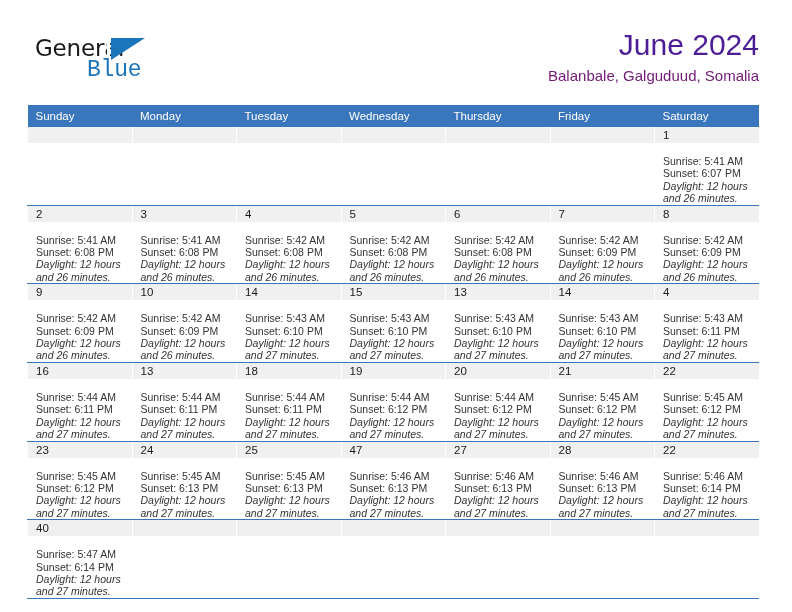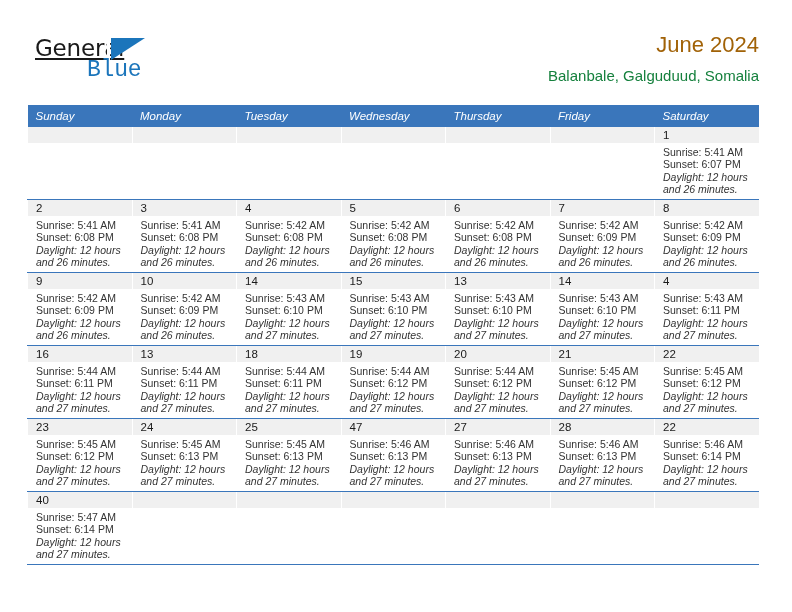--- a/index.html
+++ b/index.html
@@ -38,21 +38,20 @@
   }
   .logo-general {
     position: absolute;
     left: 0;
     top: 0;
     font-size: 23px;
     color: #1a1a1a;
     letter-spacing: -0.2px;
     line-height: 26px;
     font-family: "DejaVu Sans", sans-serif;
-    text-decoration: underline;
   }
   .logo-blue {
     position: absolute;
     left: 52px;
     top: 22px;
     font-size: 23px;
     color: #1b75bb;
     letter-spacing: -0.2px;
     line-height: 26px;
     font-family: Liberation Mono, monospace;
@@ -75,29 +74,29 @@
     background: #ffffff;
   }
 
   .title-block {
     position: absolute;
     right: 0;
     top: 0;
     text-align: right;
   }
   .cal-title {
-    font-size: 22px;
-    color: #a16207;
+    font-size: 30px;
+    color: #4c1d95;
     line-height: 34px;
     white-space: nowrap;
     font-weight: normal;
   }
   .cal-subtitle {
     font-size: 15px;
-    color: #15803d;
+    color: #701a75;
     line-height: 24px;
     margin-top: 2px;
     white-space: nowrap;
   }
 
   
   .calendar {
     position: absolute;
     left: 27px;
     top: 105px;
@@ -107,21 +106,20 @@
   }
   .calendar th {
     background: #3a76bb;
     color: #ffffff;
     font-size: 11.5px;
     font-weight: normal;
     text-align: left;
     padding: 5px 0 5px 8px;
     height: 11px;
     border: none;
-    font-style: italic;
   }
   .calendar td {
     vertical-align: top;
     padding: 0;
     height: 72px;
     border-bottom: 1px solid #3a76bb;
     border-left: 1px solid #ffffff;
     background: #ffffff;
   }
   .calendar td.empty .daynum-bar {
@@ -130,21 +128,21 @@
   .daynum-bar {
     background: #f0f0f0;
     height: 16px;
     padding: 2px 0 1px 8px;
     box-sizing: border-box;
     font-size: 11.5px;
     color: #1a1a1a;
     line-height: 13px;
   }
   .cell-body {
-    padding: 3px 4px 0 8px;
+    padding: 12px 4px 0 8px;
     font-size: 10.5px;
     color: #333333;
     line-height: 12.4px;
   }
   .cell-body div {
     white-space: nowrap;
   }
   .cell-body .daylight {
     white-space: normal;
     font-style: italic;

